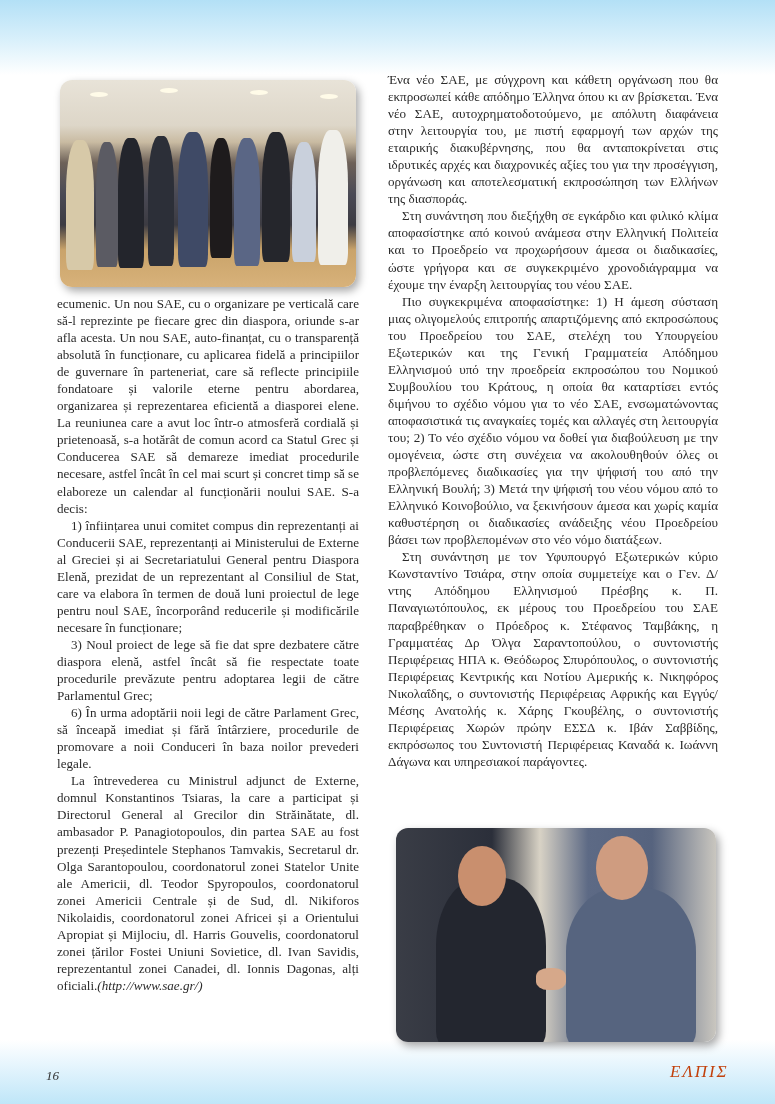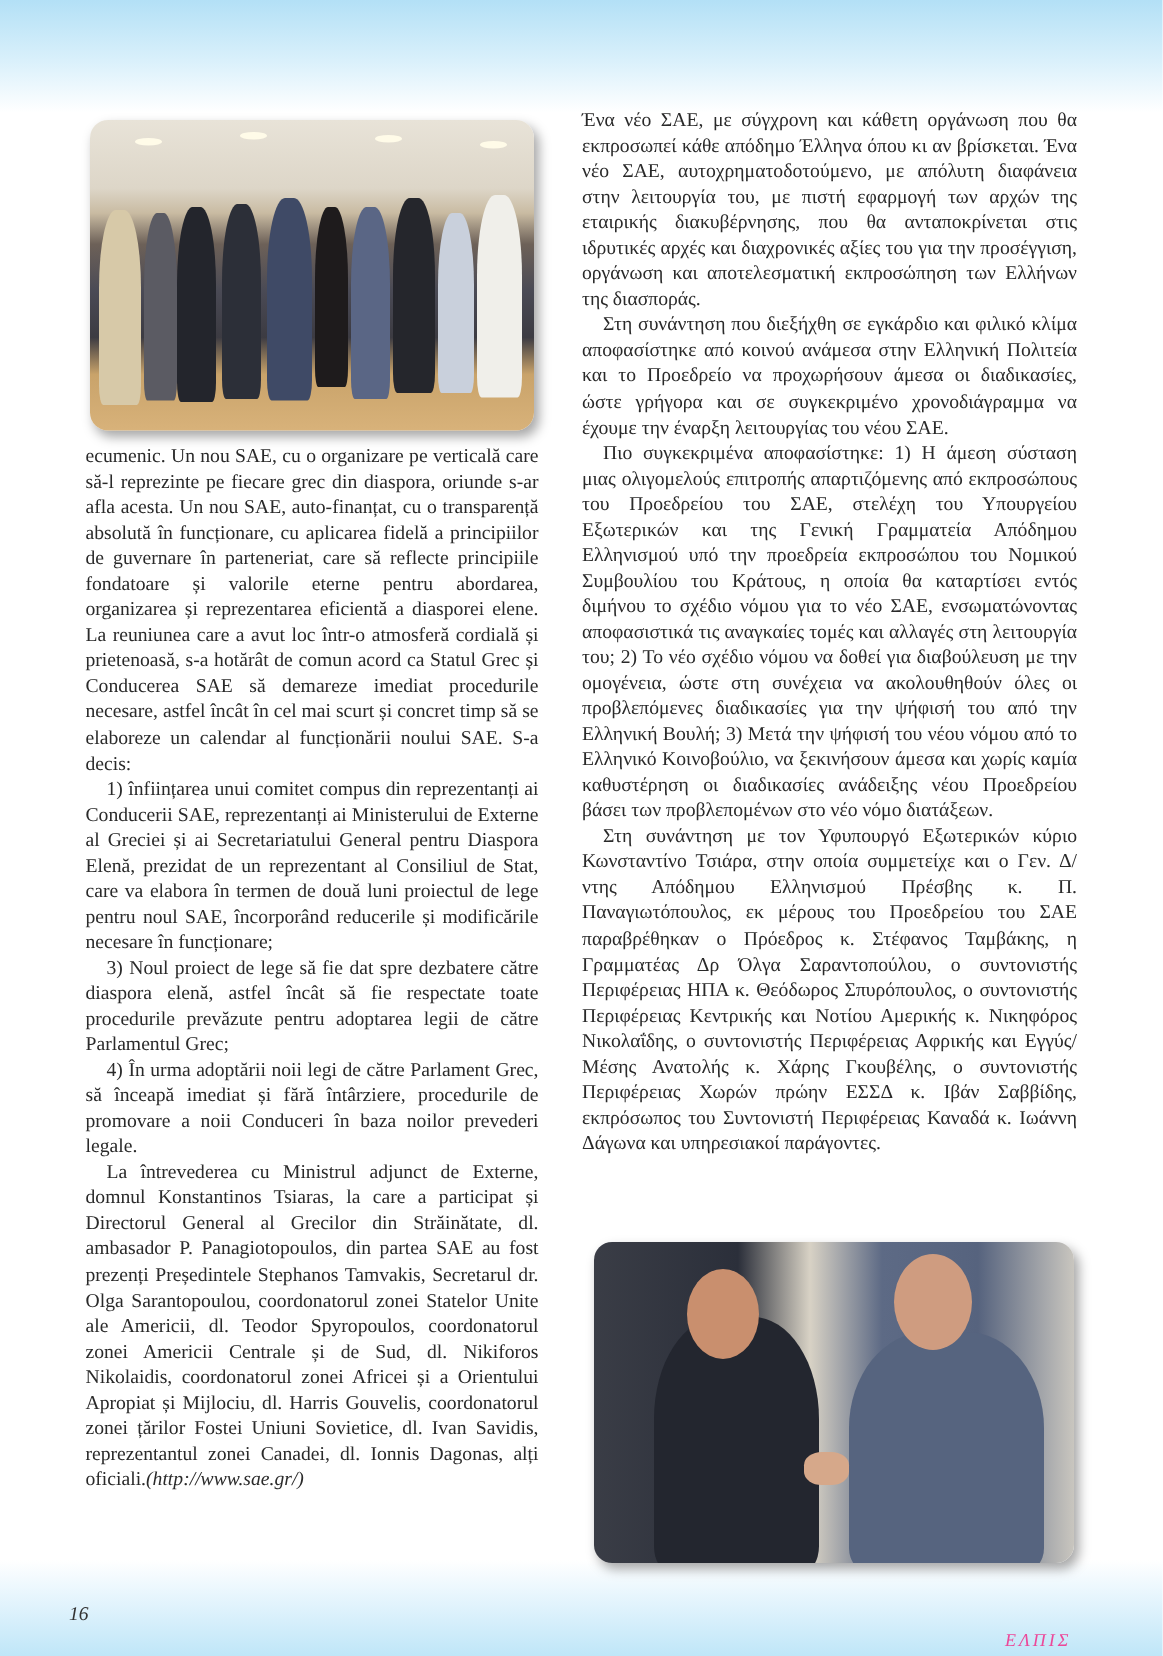--- a/index.html
+++ b/index.html
@@ -12,21 +12,21 @@
   #left-col{left:57px;top:295px;width:302px;}
   #right-col{left:388px;top:71px;width:330px;}
   .photo{position:absolute;border-radius:12px;box-shadow:3px 4px 8px rgba(0,0,0,0.35);overflow:hidden;}
   #photo-group{left:60px;top:80px;width:296px;height:207px;
     background:linear-gradient(to bottom,#e8e3d8 0%,#ddd6c8 22%,#c9bba2 30%,#6d6158 40%,#4a4a55 55%,#3c3b42 70%,#c9a36a 82%,#d8b27a 100%);}
   #photo-handshake{left:396px;top:828px;width:320px;height:214px;
     background:linear-gradient(to right,#3a3d46 0%,#2b2f3a 30%,#d8d2c5 45%,#5d6a85 60%,#56637e 80%,#c9c6bf 100%);}
   .fig{position:absolute;border-radius:40% 40% 10% 10%;}
   .ceiling-light{position:absolute;width:18px;height:5px;border-radius:50%;background:#fffbe8;}
   .page-num{position:absolute;left:46px;top:1068px;font-style:italic;font-size:13px;color:#333;}
-  .mag-title{position:absolute;left:670px;top:1062px;font-style:italic;font-size:12px;letter-spacing:2px;color:#ec4899;margin-top:24px;}
+  .mag-title{position:absolute;left:670px;top:1062px;font-style:italic;font-size:17px;letter-spacing:2px;color:#c2410c;}
   .url{font-style:italic;margin-top:30px;}
 </style>
 </head>
 <body>
 
 <div id="photo-group" class="photo">
   <div class="ceiling-light" style="left:30px;top:12px;"></div>
   <div class="ceiling-light" style="left:100px;top:8px;"></div>
   <div class="ceiling-light" style="left:190px;top:10px;"></div>
   <div class="ceiling-light" style="left:260px;top:14px;"></div>
@@ -39,21 +39,21 @@
   <div class="fig" style="left:174px;top:58px;width:26px;height:128px;background:#5a6685;"></div>
   <div class="fig" style="left:202px;top:52px;width:28px;height:130px;background:#25262c;"></div>
   <div class="fig" style="left:232px;top:62px;width:24px;height:120px;background:#c9d0dc;"></div>
   <div class="fig" style="left:258px;top:50px;width:30px;height:135px;background:#f0efea;"></div>
 </div>
 
 <div id="left-col" class="col">
   <p class="noindent">ecumenic. Un nou SAE, cu o organizare pe verticală care să-l reprezinte pe fiecare grec din diaspora, oriunde s-ar afla acesta. Un nou SAE, auto-finanțat, cu o transparență absolută în funcționare, cu aplicarea fidelă a principiilor de guvernare în parteneriat, care să reflecte principiile fondatoare și valorile eterne pentru abordarea, organizarea și reprezentarea eficientă a diasporei elene. La reuniunea care a avut loc într-o atmosferă cordială și prietenoasă, s-a hotărât de comun acord ca Statul Grec și Conducerea SAE să demareze imediat procedurile necesare, astfel încât în cel mai scurt și concret timp să se elaboreze un calendar al funcționării noului SAE. S-a decis:</p>
   <p>1) înființarea unui comitet compus din reprezentanți ai Conducerii SAE, reprezentanți ai Ministerului de Externe al Greciei și ai Secretariatului General pentru Diaspora Elenă, prezidat de un reprezentant al Consiliul de Stat, care va elabora în termen de două luni proiectul de lege pentru noul SAE, încorporând reducerile și modificările necesare în funcționare;</p>
   <p>3) Noul proiect de lege să fie dat spre dezbatere către diaspora elenă, astfel încât să fie respectate toate procedurile prevăzute pentru adoptarea legii de către Parlamentul Grec;</p>
-  <p>4) În urma adoptării noii legi de către Parlament Grec, să înceapă imediat și fără întârziere, procedurile de promovare a noii Conduceri în baza noilor prevederi legale.</p>
+  <p>6) În urma adoptării noii legi de către Parlament Grec, să înceapă imediat și fără întârziere, procedurile de promovare a noii Conduceri în baza noilor prevederi legale.</p>
   <p><span>La întrevederea cu Ministrul adjunct de Externe, domnul Konstantinos Tsiaras, la care a participat și Directorul General al Grecilor din Străinătate, dl. ambasador P. Panagiotopoulos, din partea SAE au fost prezenți Președintele Stephanos Tamvakis, Secretarul dr. Olga Sarantopoulou, coordonatorul zonei Statelor Unite ale Americii, dl. Teodor Spyropoulos, coordonatorul zonei Americii Centrale și de Sud, dl. Nikiforos Nikolaidis, coordonatorul zonei Africei și a Orientului Apropiat și Mijlociu, dl. Harris Gouvelis, coordonatorul zonei țărilor Fostei Uniuni Sovietice, dl. Ivan Savidis, reprezentantul zonei Canadei, dl. Ionnis Dagonas, alți oficiali.</span><span class="url">(http://www.sae.gr/)</span></p>
 </div>
 
 <div id="right-col" class="col">
   <p class="noindent">Ένα νέο ΣΑΕ, με σύγχρονη και κάθετη οργάνωση που θα εκπροσωπεί κάθε απόδημο Έλληνα όπου κι αν βρίσκεται. Ένα νέο ΣΑΕ, αυτοχρηματοδοτούμενο, με απόλυτη διαφάνεια στην λειτουργία του, με πιστή εφαρμογή των αρχών της εταιρικής διακυβέρνησης, που θα ανταποκρίνεται στις ιδρυτικές αρχές και διαχρονικές αξίες του για την προσέγγιση, οργάνωση και αποτελεσματική εκπροσώπηση των Ελλήνων της διασποράς.</p>
   <p>Στη συνάντηση που διεξήχθη σε εγκάρδιο και φιλικό κλίμα αποφασίστηκε από κοινού ανάμεσα στην Ελληνική Πολιτεία και το Προεδρείο να προχωρήσουν άμεσα οι διαδικασίες, ώστε γρήγορα και σε συγκεκριμένο χρονοδιάγραμμα να έχουμε την έναρξη λειτουργίας του νέου ΣΑΕ.</p>
   <p>Πιο συγκεκριμένα αποφασίστηκε:  1) Η άμεση σύσταση μιας ολιγομελούς επιτροπής απαρτιζόμενης από εκπροσώπους του Προεδρείου του ΣΑΕ, στελέχη του Υπουργείου Εξωτερικών και της Γενική Γραμματεία Απόδημου Ελληνισμού υπό την προεδρεία εκπροσώπου του Νομικού Συμβουλίου του Κράτους, η οποία θα καταρτίσει εντός διμήνου το σχέδιο νόμου για το νέο ΣΑΕ, ενσωματώνοντας αποφασιστικά τις αναγκαίες τομές και αλλαγές στη λειτουργία του; 2) Το νέο σχέδιο νόμου να δοθεί για διαβούλευση με την ομογένεια, ώστε στη συνέχεια να ακολουθηθούν όλες οι προβλεπόμενες διαδικασίες για την ψήφισή του από την Ελληνική Βουλή; 3) Μετά την ψήφισή του νέου νόμου από το Ελληνικό Κοινοβούλιο, να ξεκινήσουν άμεσα και χωρίς καμία καθυστέρηση οι διαδικασίες ανάδειξης νέου Προεδρείου βάσει των προβλεπομένων στο νέο νόμο διατάξεων.</p>
   <p>Στη συνάντηση με τον Υφυπουργό Εξωτερικών κύριο Κωνσταντίνο Τσιάρα, στην οποία συμμετείχε και ο Γεν. Δ/ντης Απόδημου Ελληνισμού Πρέσβης κ. Π. Παναγιωτόπουλος, εκ μέρους του Προεδρείου του ΣΑΕ παραβρέθηκαν ο Πρόεδρος κ. Στέφανος Ταμβάκης, η Γραμματέας Δρ Όλγα Σαραντοπούλου, ο συντονιστής Περιφέρειας ΗΠΑ κ. Θεόδωρος Σπυρόπουλος, ο συντονιστής Περιφέρειας Κεντρικής και Νοτίου Αμερικής κ. Νικηφόρος Νικολαΐδης, ο συντονιστής Περιφέρειας Αφρικής και Εγγύς/Μέσης Ανατολής κ. Χάρης Γκουβέλης, ο συντονιστής Περιφέρειας Χωρών πρώην ΕΣΣΔ κ. Ιβάν Σαββίδης, εκπρόσωπος του Συντονιστή Περιφέρειας Καναδά κ. Ιωάννη Δάγωνα και υπηρεσιακοί παράγοντες.</p>
 </div>
 

